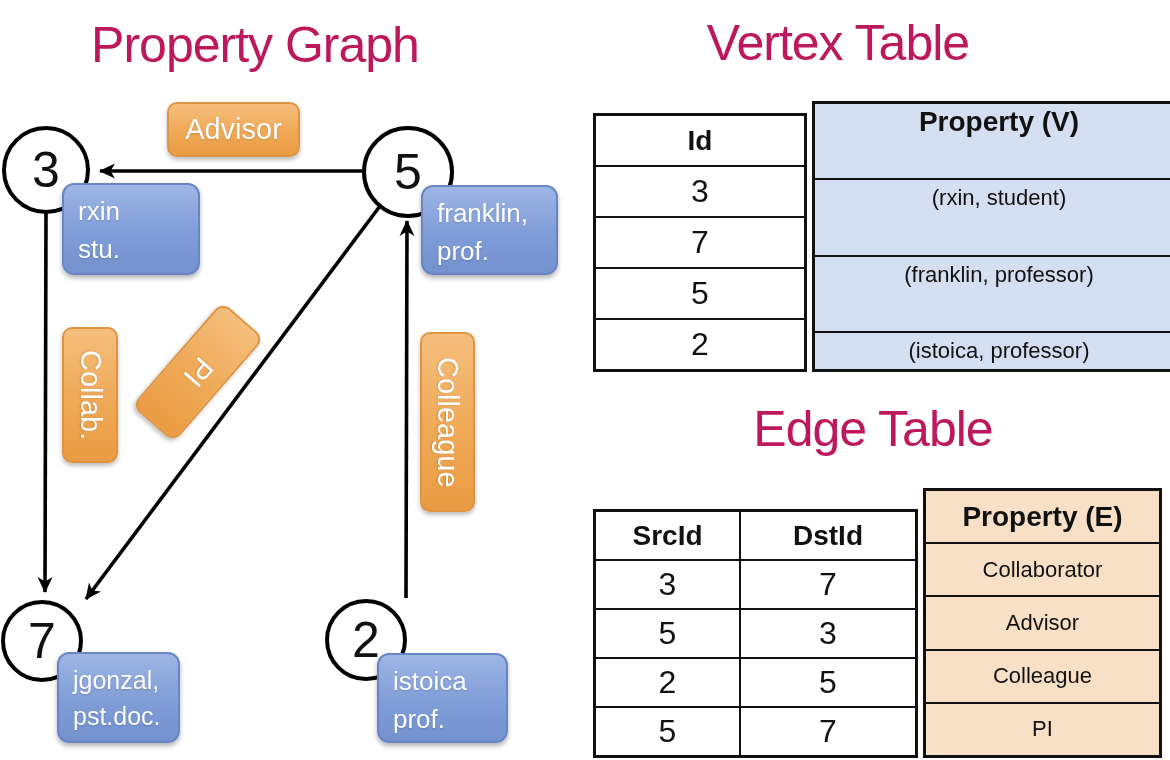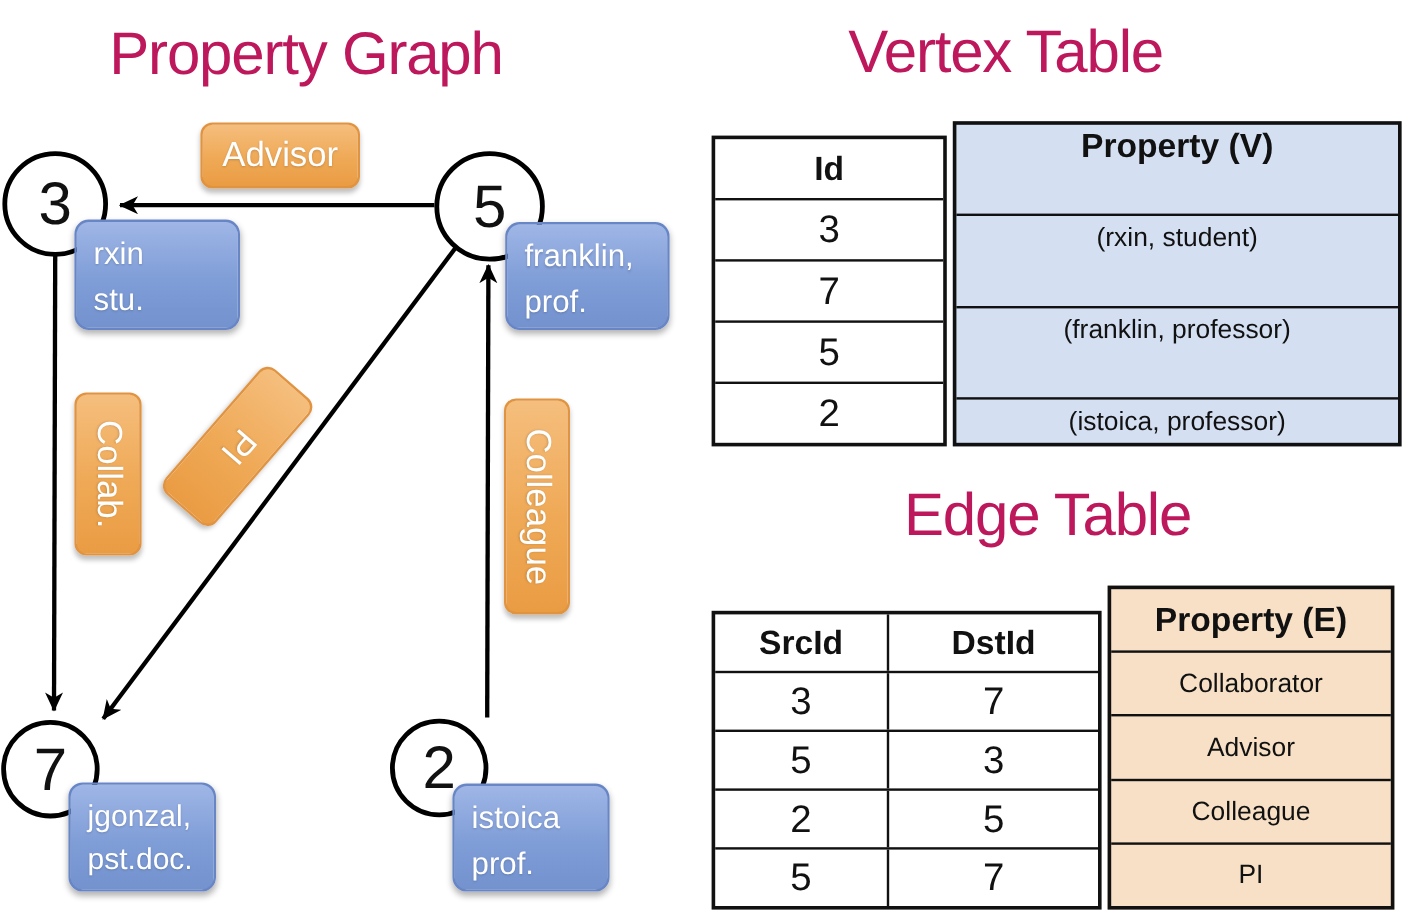--- a/index.html
+++ b/index.html
@@ -102,21 +102,21 @@
     <div>pst.doc.</div>
   </div>
   <div class="vlabel" style="left:377px;top:653px;width:131px;height:90px;">
     <div>istoica</div>
     <div>prof.</div>
   </div>
 
   <div class="title" style="left:593px;top:14px;width:490px;">Vertex Table</div>
 
   <div class="tgroup" style="left:593px;top:101px;height:271px;">
-    <div class="tbl" style="width:196px;margin-top:12px;">
+    <div class="tbl" style="width:214px;margin-top:12px;">
       <div class="row hdr">Id</div>
       <div class="row num">3</div>
       <div class="row num">7</div>
       <div class="row num">5</div>
       <div class="row num">2</div>
     </div>
     <div class="tbl fill-v" style="width:374px;">
       <div class="row hdr">Property (V)</div>
       <div class="row val">(rxin, student)</div>
       <div class="row val">(franklin, professor)</div>

